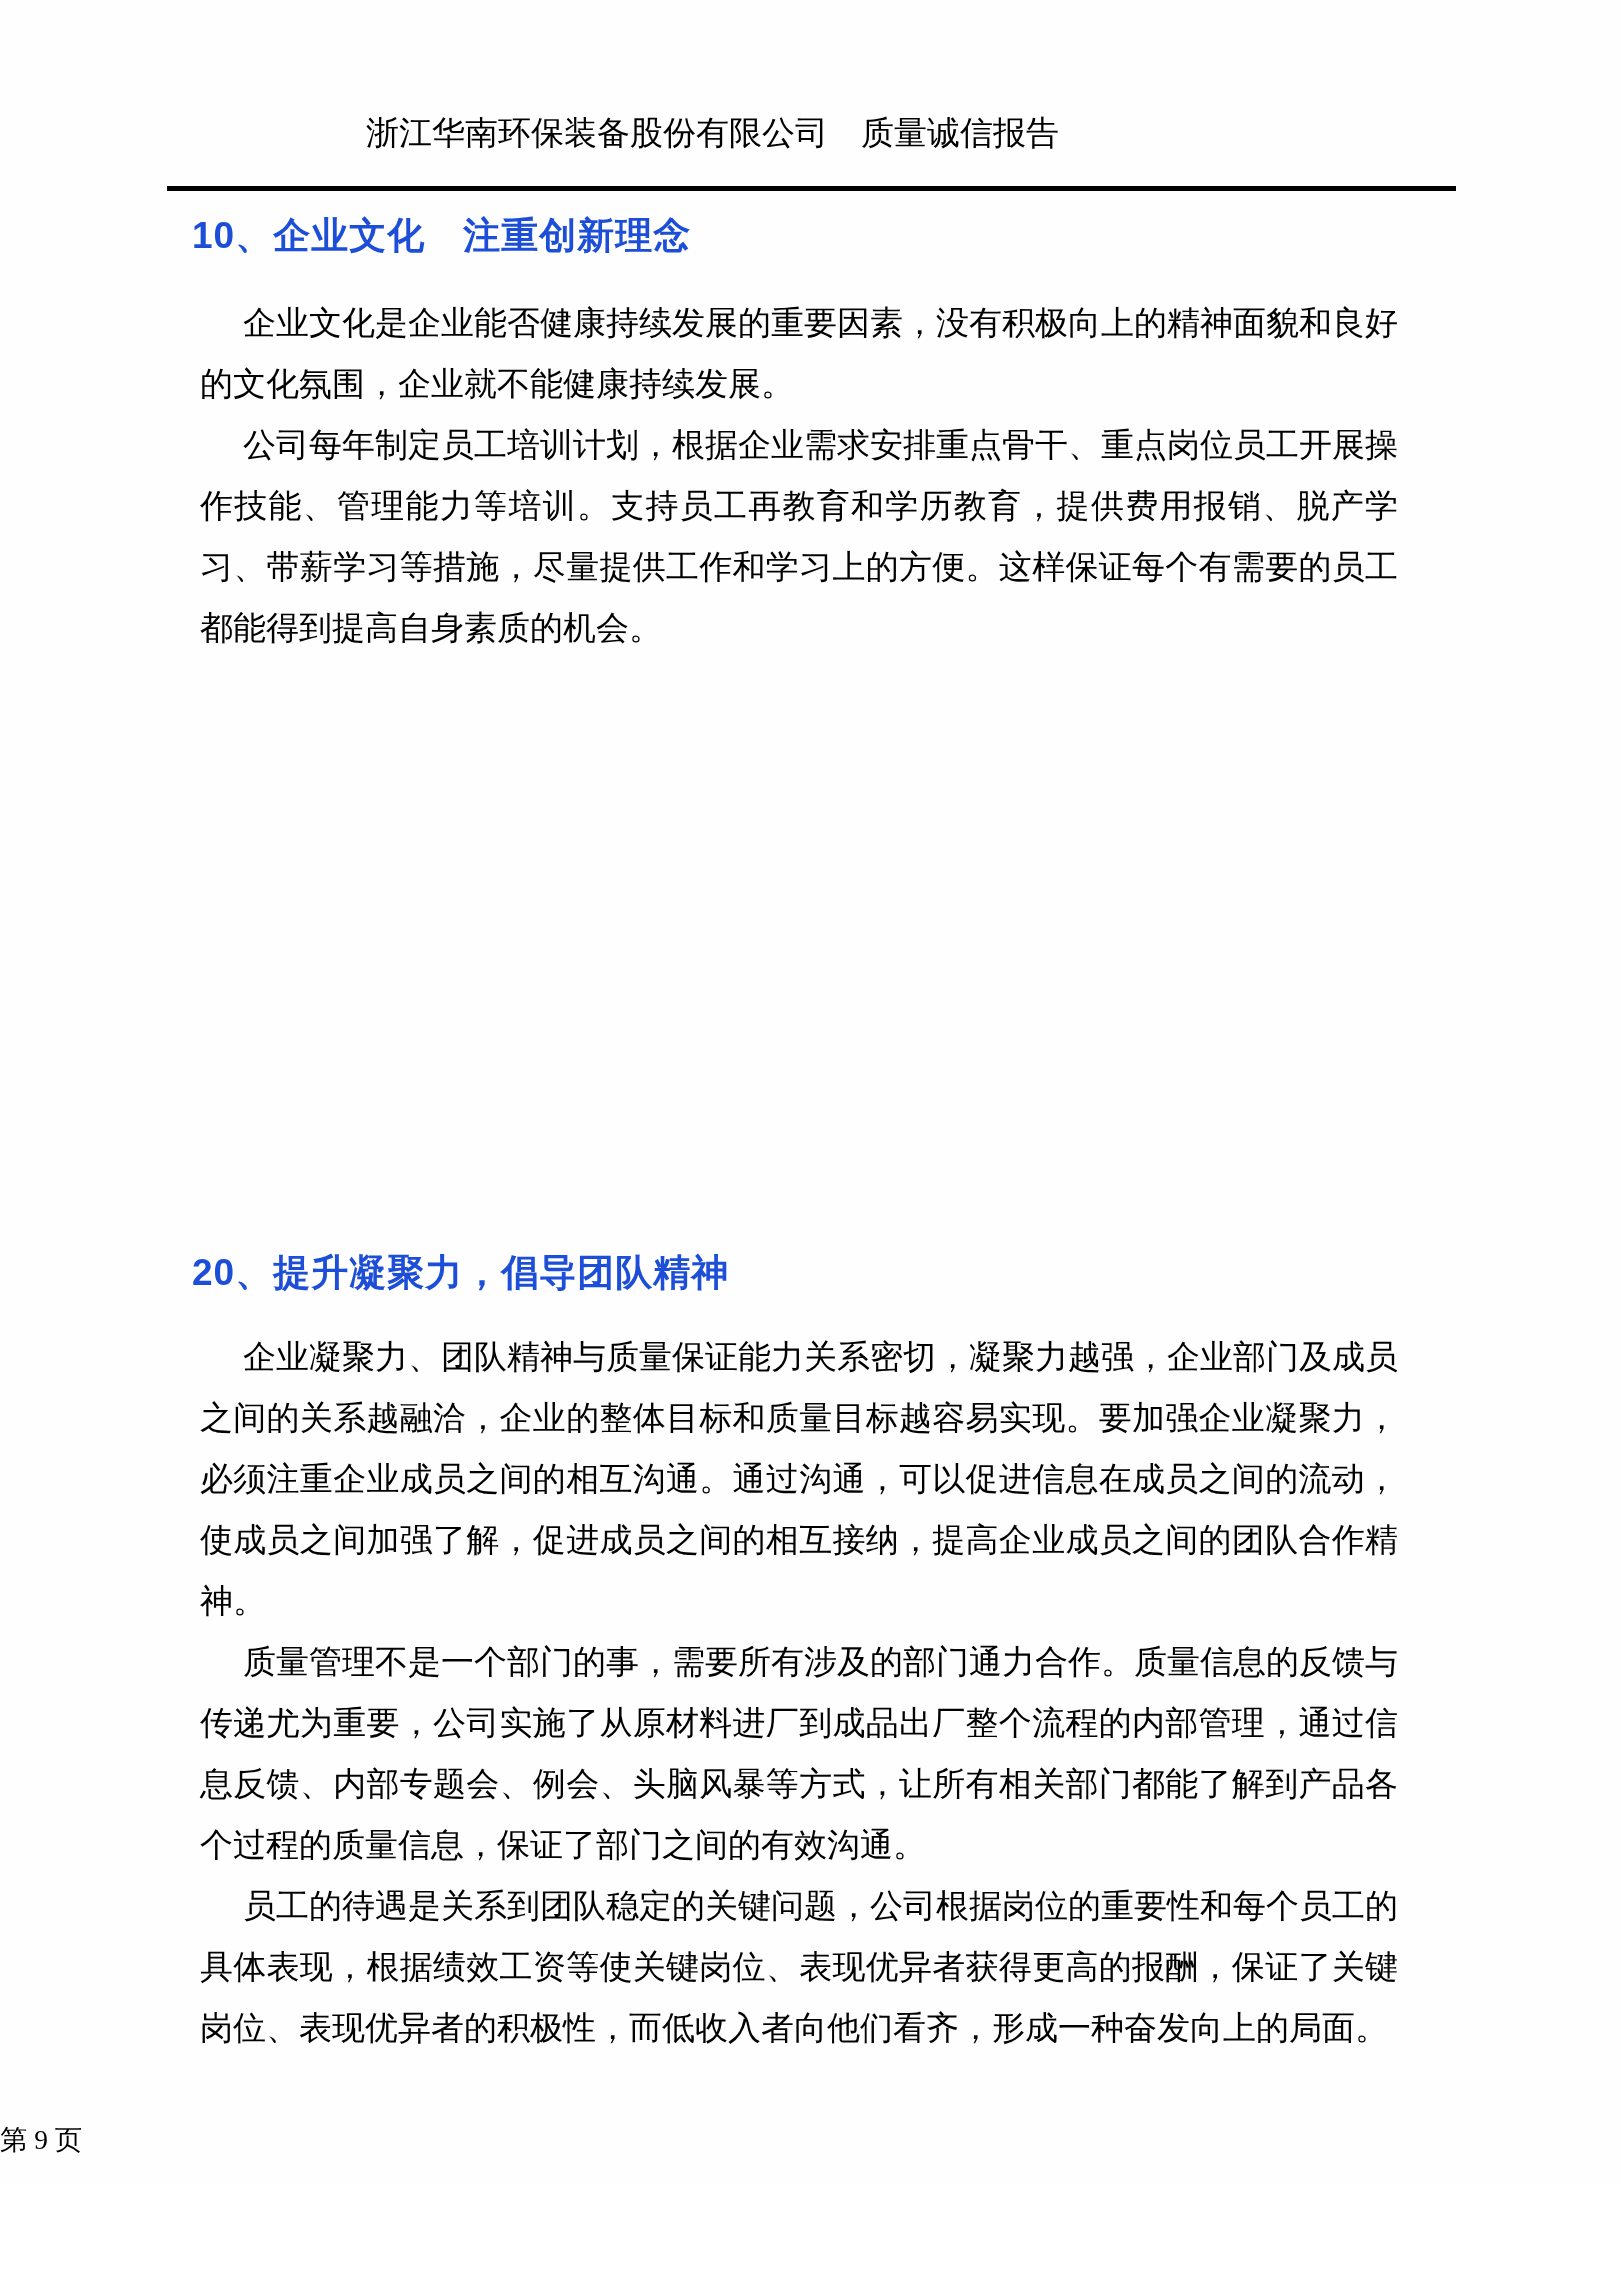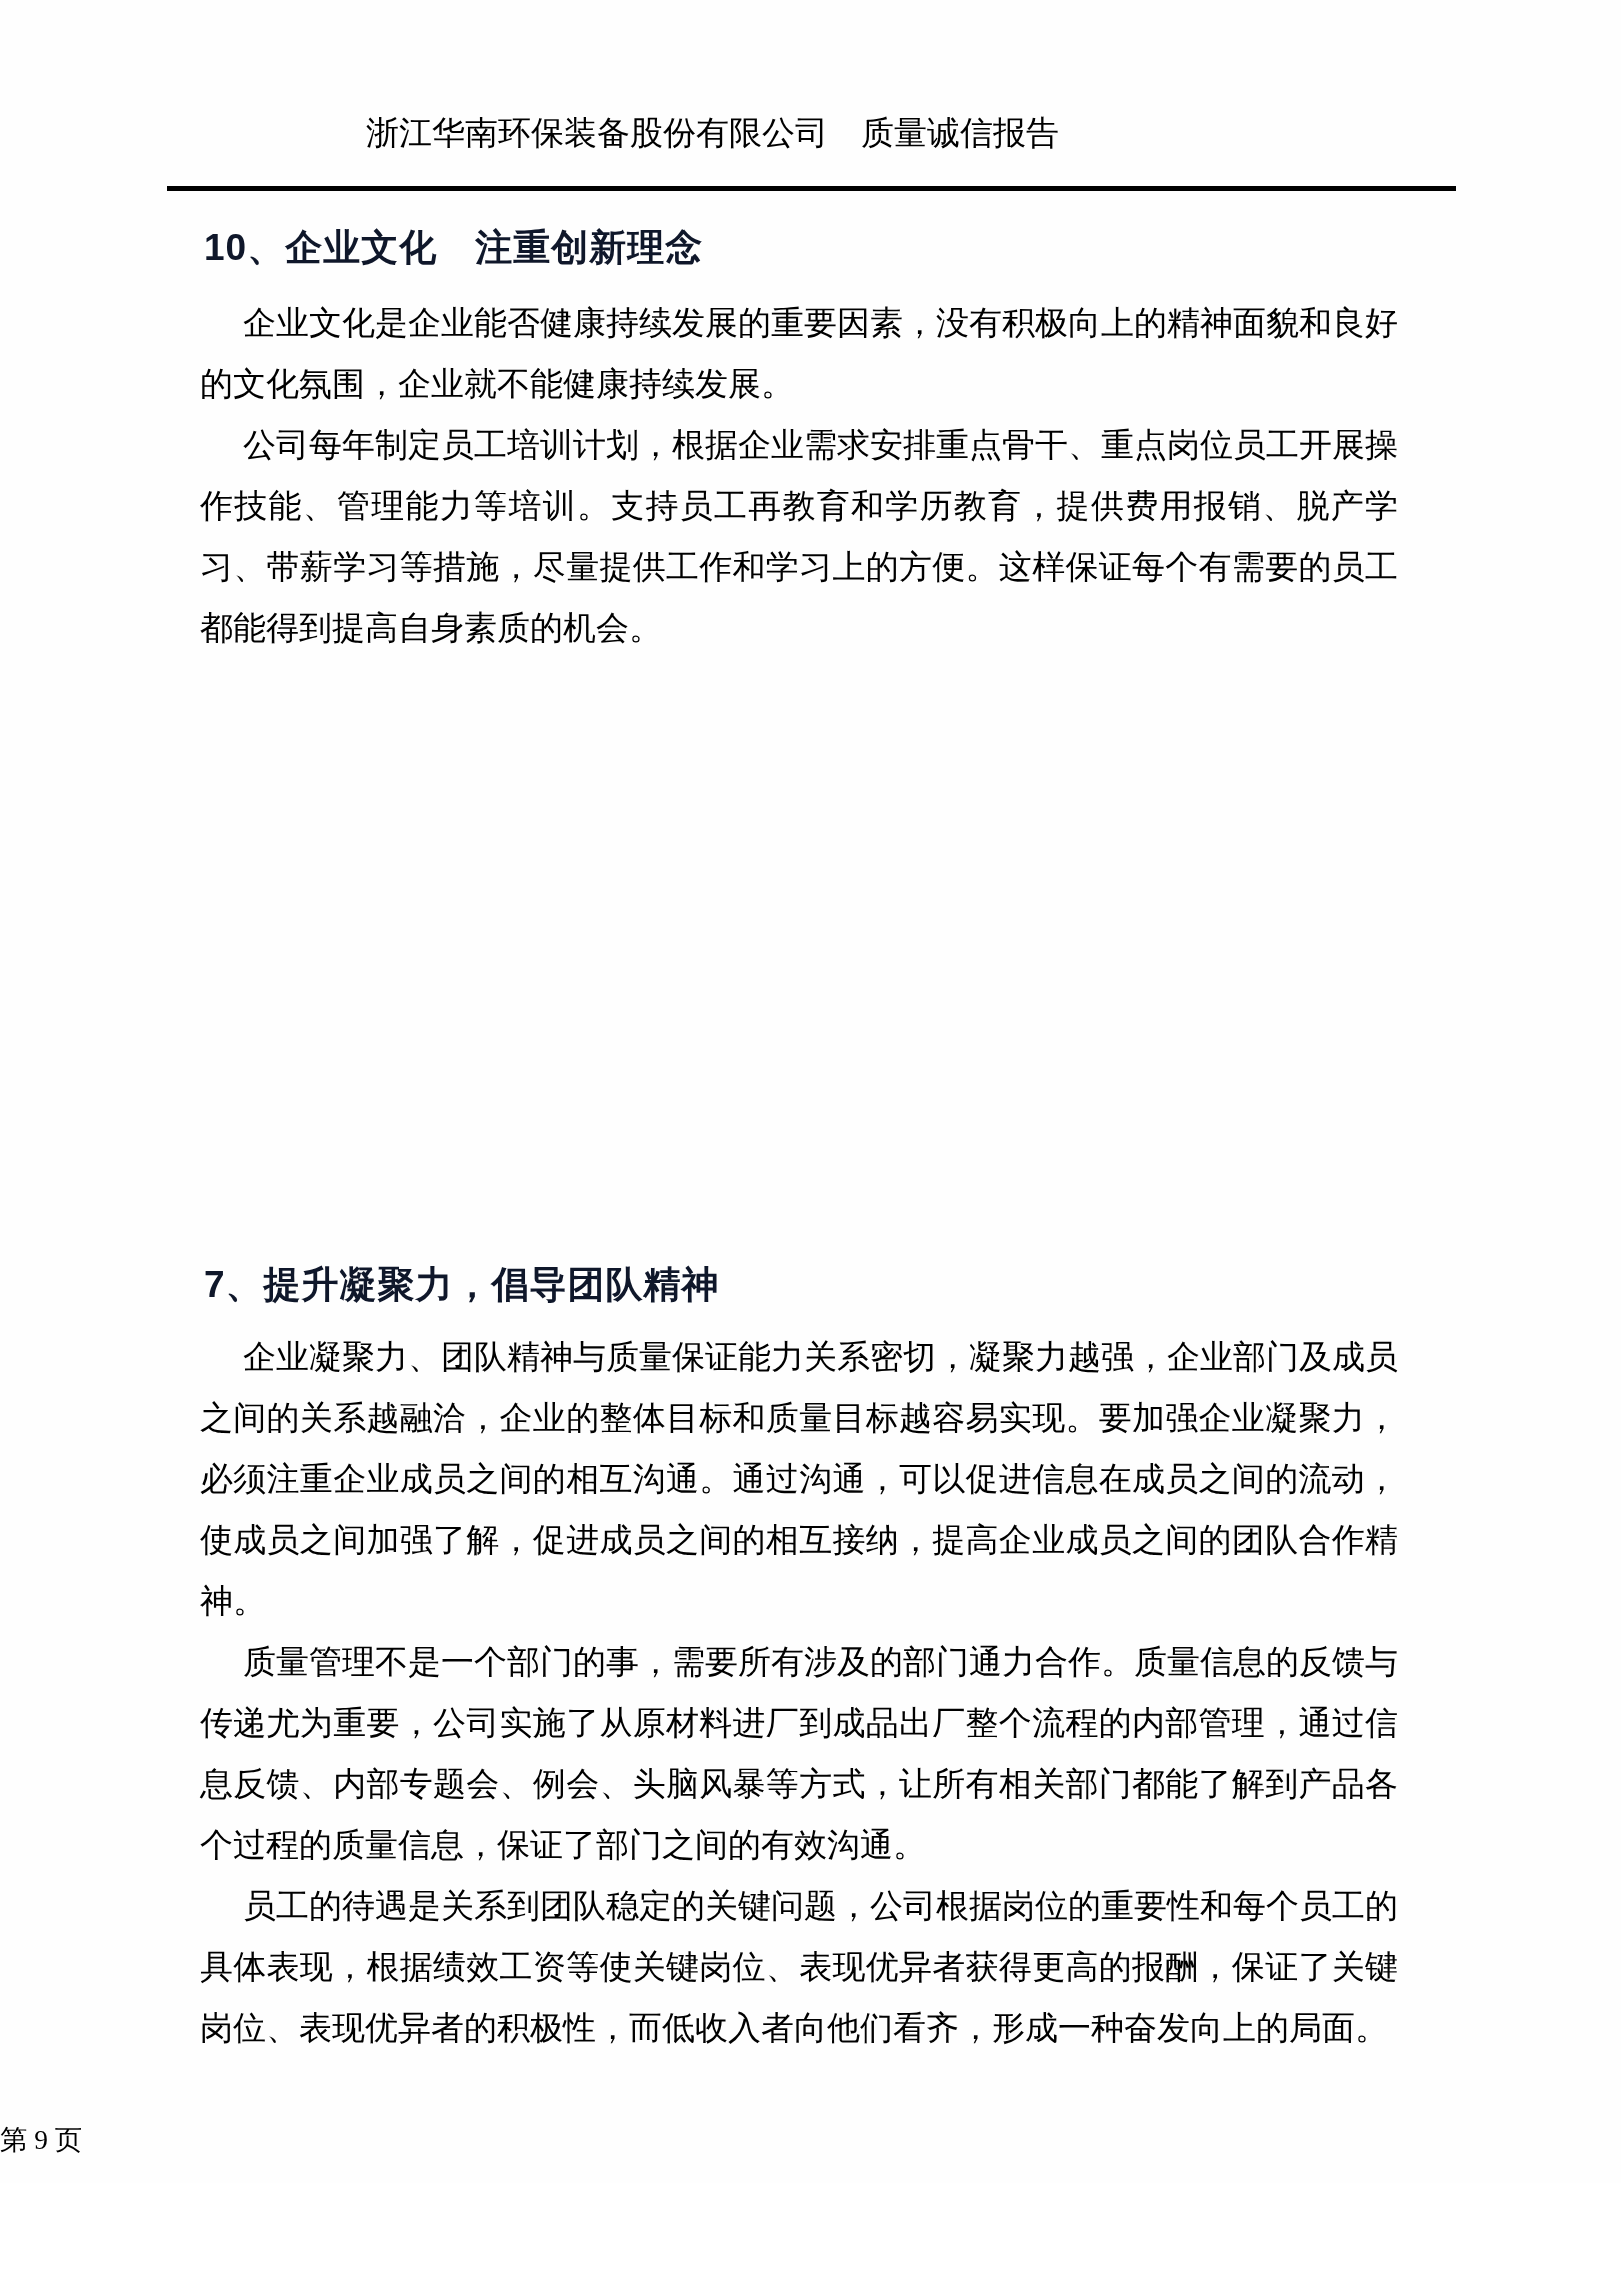--- a/index.html
+++ b/index.html
@@ -31,27 +31,27 @@
     top: 186px;
     left: 167px;
     width: 1289px;
     height: 4.9px;
     background: #000000;
   }
 
   .section-heading {
     position: absolute;
     left: 192px;
-    margin: 12px;
+    margin: 0;
     font-family: "Liberation Sans", "DejaVu Sans", sans-serif;
     font-weight: 700;
     font-size: 37px;
     line-height: 47px;
     letter-spacing: 1px;
-    color: #0f172a;
+    color: #1d4ed8;
     white-space: nowrap;
     text-align: right;
   }
   .heading-10 { top: 212px; }
   .heading-11 { top: 1249px; }
 
   .body-block {
     position: absolute;
     left: 200px;
     width: 1198px;
@@ -90,21 +90,21 @@
 
   <div class="rule"></div>
 
   <h1 class="section-heading heading-10">10、企业文化　注重创新理念</h1>
 
   <div class="body-block body-block-1">
     <p>企业文化是企业能否健康持续发展的重要因素，没有积极向上的精神面貌和良好的文化氛围，企业就不能健康持续发展。</p>
     <p>公司每年制定员工培训计划，根据企业需求安排重点骨干、重点岗位员工开展操作技能、管理能力等培训。支持员工再教育和学历教育，提供费用报销、脱产学习、带薪学习等措施，尽量提供工作和学习上的方便。这样保证每个有需要的员工都能得到提高自身素质的机会。</p>
   </div>
 
-  <h1 class="section-heading heading-11">7、提升凝聚力，倡导团队精神</h1>
+  <h1 class="section-heading heading-11">20、提升凝聚力，倡导团队精神</h1>
 
   <div class="body-block body-block-2">
     <p>企业凝聚力、团队精神与质量保证能力关系密切，凝聚力越强，企业部门及成员之间的关系越融洽，企业的整体目标和质量目标越容易实现。要加强企业凝聚力，必须注重企业成员之间的相互沟通。通过沟通，可以促进信息在成员之间的流动，使成员之间加强了解，促进成员之间的相互接纳，提高企业成员之间的团队合作精神。</p>
     <p>质量管理不是一个部门的事，需要所有涉及的部门通力合作。质量信息的反馈与传递尤为重要，公司实施了从原材料进厂到成品出厂整个流程的内部管理，通过信息反馈、内部专题会、例会、头脑风暴等方式，让所有相关部门都能了解到产品各个过程的质量信息，保证了部门之间的有效沟通。</p>
     <p>员工的待遇是关系到团队稳定的关键问题，公司根据岗位的重要性和每个员工的具体表现，根据绩效工资等使关键岗位、表现优异者获得更高的报酬，保证了关键岗位、表现优异者的积极性，而低收入者向他们看齐，形成一种奋发向上的局面。</p>
   </div>
 
   <div class="footer">第 9 页</div>
 
 </div>

